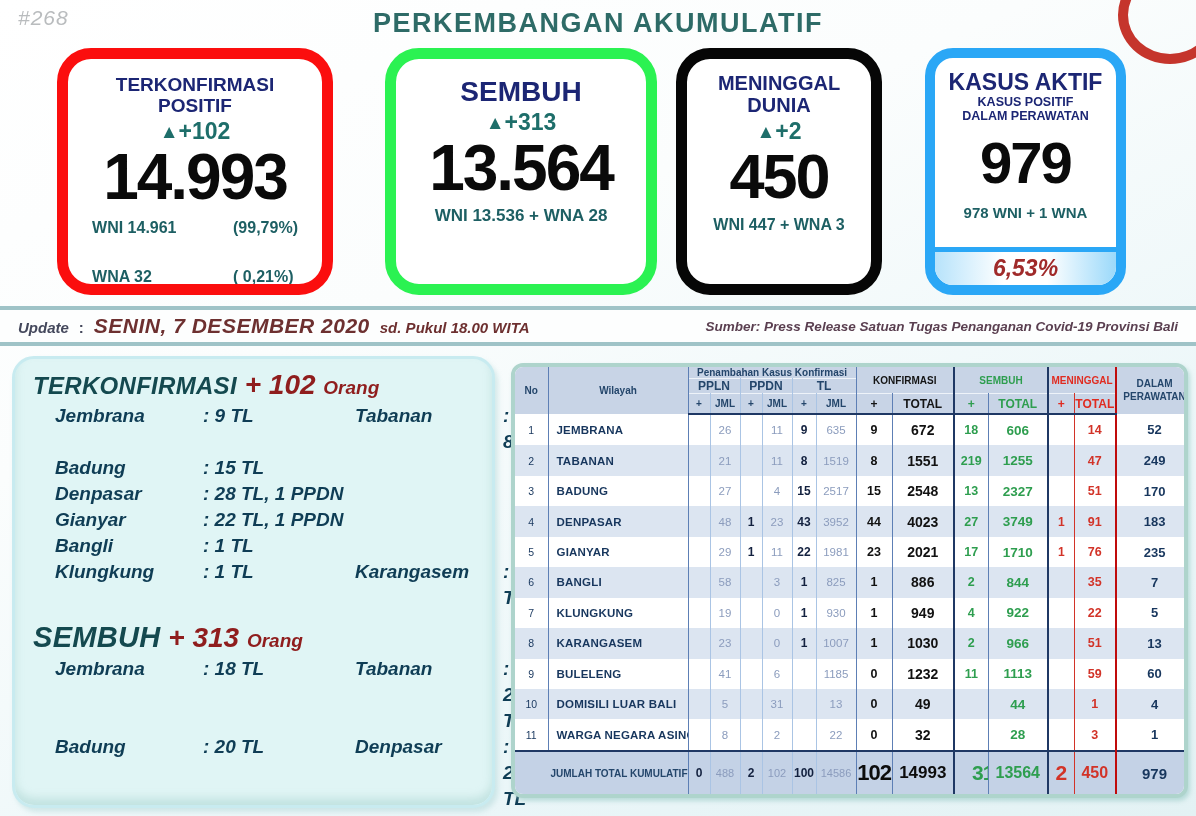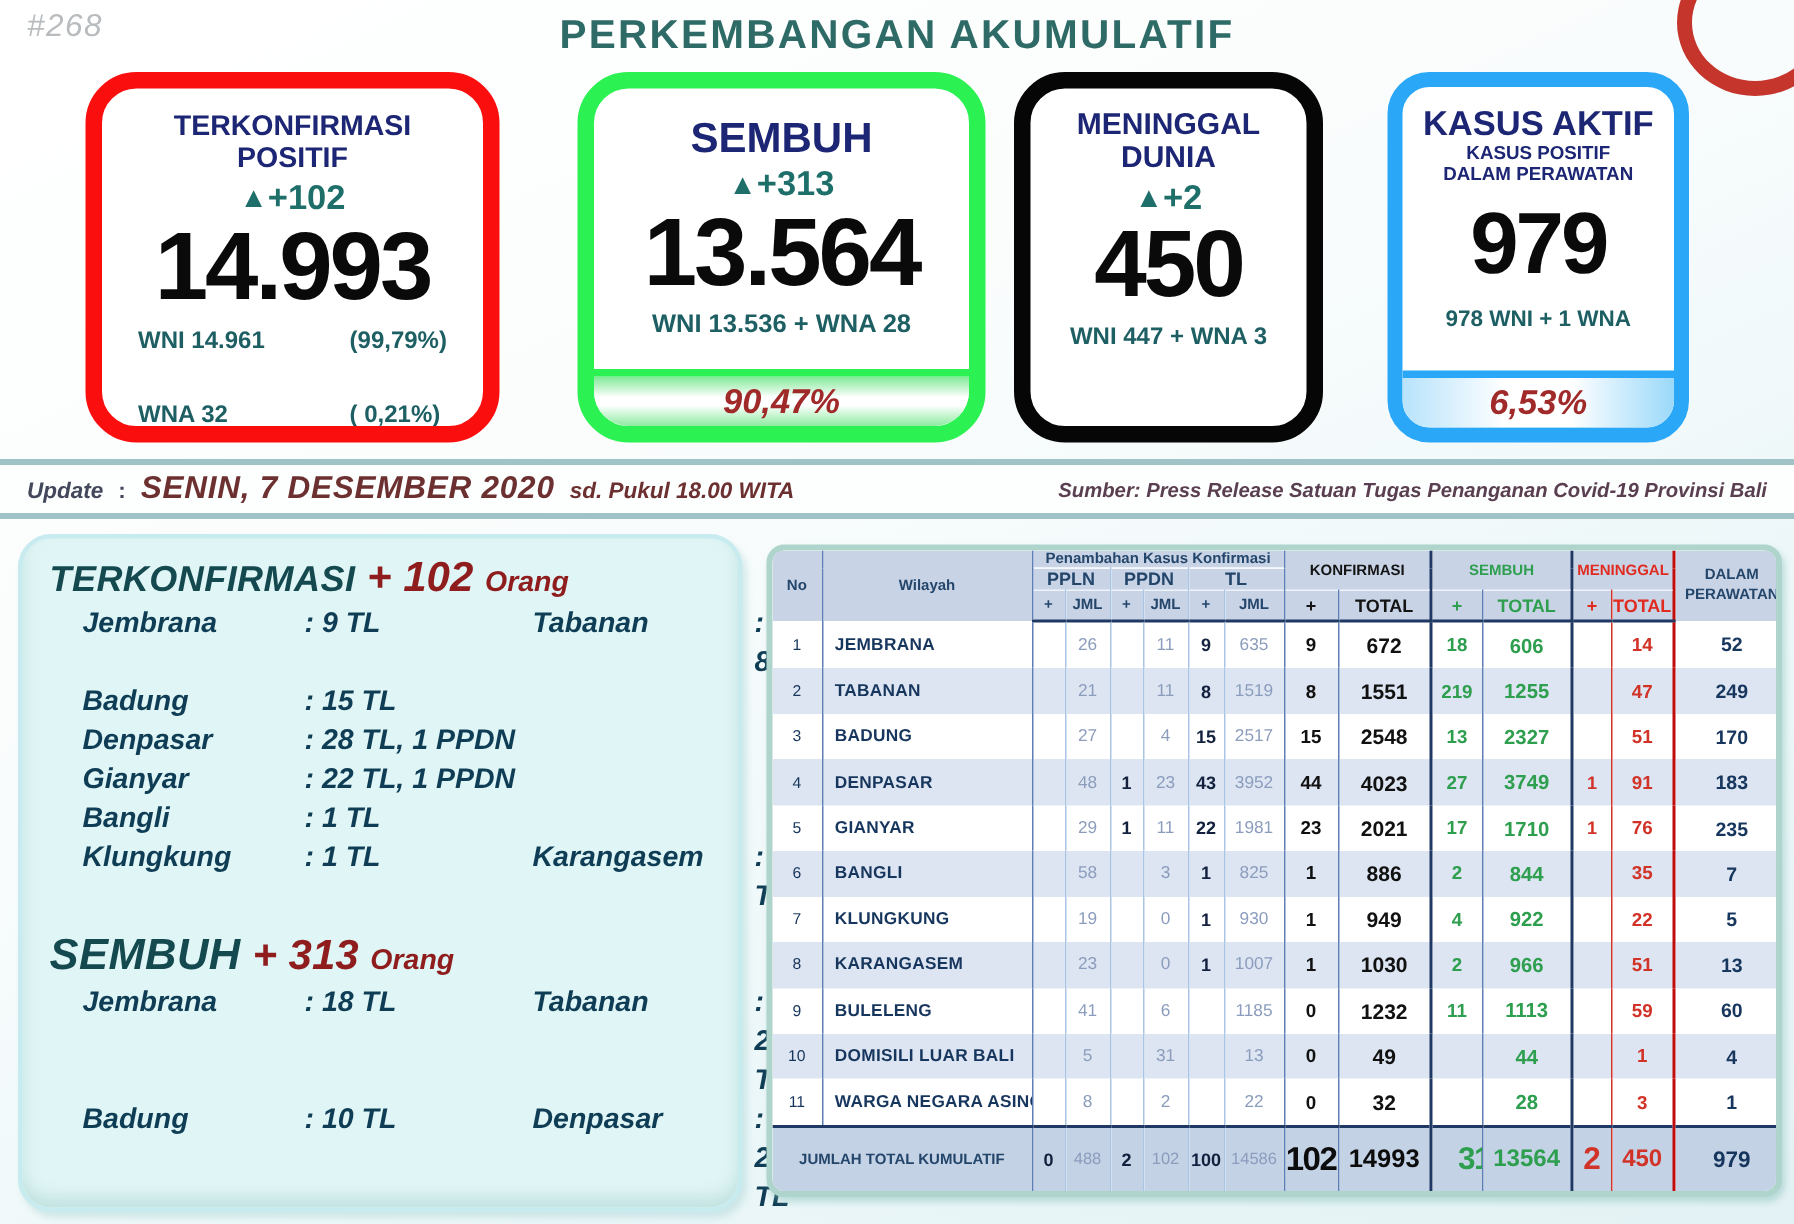--- a/index.html
+++ b/index.html
@@ -93,21 +93,21 @@
   td.c-mplus{font-size:12px;font-weight:900;color:#d23328;}
   td.c-mtotal{font-size:12.5px;font-weight:900;color:#d23328;}
   td.c-dp{font-size:13px;font-weight:900;color:#17365d;}
   
   .b-blue{border-right:1px solid #aac4e4;}
   .b-med{border-right:1px solid #5d7fb5;}
   .b-dark{border-right:2px solid #1f3864;}
   .b-red{border-right:1px solid #d23328;}
   .b-red2{border-right:2px solid #c00c0c;}
   tfoot td{background:#c4d2e6;border-top:2px solid #1f3864;height:42px;}
-  tfoot .t-label{font-size:10px;font-weight:900;color:#24466b;text-align:center;}
+  tfoot .t-label{font-size:10px;font-weight:900;color:#24466b;text-align:right;}
   tfoot .c-plus{font-size:12px;font-weight:900;color:#13213f;}
   tfoot .c-jml{font-size:11px;color:#8b9cbd;}
   tfoot .c-kplus{font-size:22px;font-weight:900;color:#0c0c0c;letter-spacing:-1px;}
   tfoot .c-ktotal{font-size:17px;font-weight:900;color:#0c0c0c;margin-top:48px;}
   tfoot .c-splus{font-size:21px;font-weight:900;color:#2e9e4f;letter-spacing:-1px;padding-left:17px;}
   tfoot .c-stotal{font-size:16px;font-weight:900;color:#2e9e4f;}
   tfoot .c-mplus{font-size:21px;font-weight:900;color:#d23328;}
   tfoot .c-mtotal{font-size:16px;font-weight:900;color:#d23328;}
   tfoot .c-dp{font-size:15px;font-weight:900;color:#17365d;}
 </style>
@@ -137,23 +137,20 @@
     </div>
   </div>
 
   <div class="card" id="card-sembuh">
     <div class="card-title" style="font-size:28px;margin-top:18px;">SEMBUH</div>
     <div class="delta">
       <span class="tri">▲</span><span>+313</span>
     </div>
     <div class="big-num" style="font-size:64px;">13.564</div>
     <div class="card-detail" style="font-size:17px;margin-top:6px;">WNI 13.536 + WNA 28</div>
-    <div class="band band-green">
-        <span>90,47%</span>
-      </div>
   </div>
 
   <div class="card" id="card-meninggal">
     <div class="card-title" style="font-size:20px;margin-top:14px;">
       <div>MENINGGAL</div>
       <div>DUNIA</div>
     </div>
     <div class="delta">
       <span class="tri">▲</span><span>+2</span>
     </div>
@@ -228,21 +225,21 @@
         <div class="sec">
           <div class="sec-title"><span class="st-name">SEMBUH</span><span class="st-delta"> + 313 </span><span class="st-unit">Orang</span></div>
           <div class="srow">
             <span class="sname">Jembrana</span>
             <span class="sval">: 18 TL</span>
             <span class="sname">Tabanan</span>
             <span class="sval">: 219 TL</span>
           </div>
           <div class="srow">
             <span class="sname">Badung</span>
-            <span class="sval">: 10 TL</span>
+            <span class="sval">: 20 TL</span>
             <span class="sname">Denpasar</span>
             <span class="sval">: 27 TL</span>
           </div>
           <div class="srow">
             <span class="sname">Gianyar</span>
             <span class="sval">: 17 TL</span>
             <span class="sname">Bangli</span>
             <span class="sval">: 2 TL</span>
           </div>
         </div>

